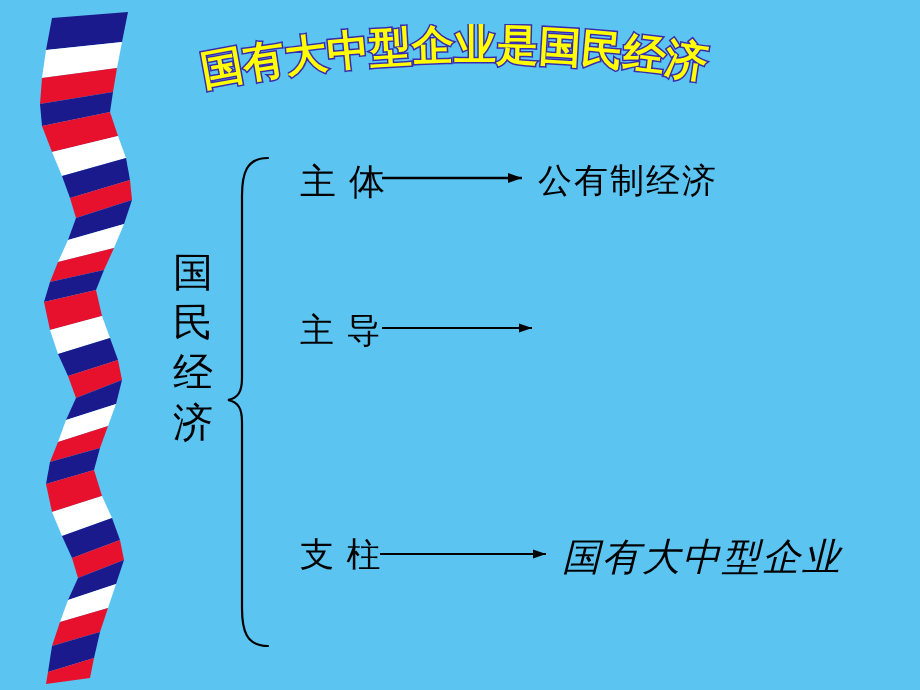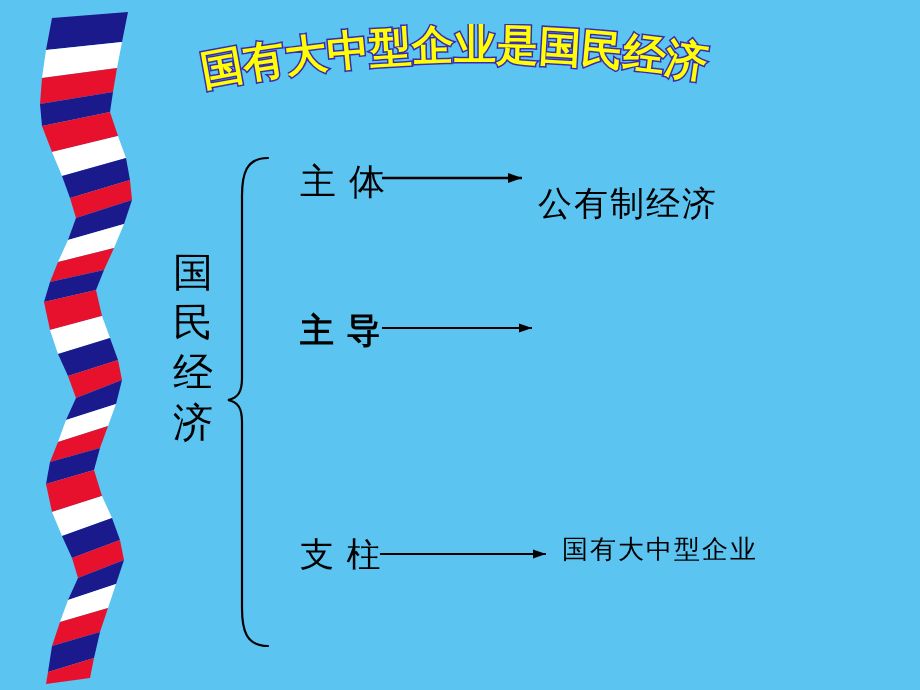--- a/index.html
+++ b/index.html
@@ -69,27 +69,27 @@
     line-height: 50px;
     text-align: center;
     letter-spacing: 0px;
   }
   #root-label span {
     display: block;
   }
 
   
   #term-1 { left: 150px; top: 28px;  font-size: 36px; }
-  #term-2 { left: 150px; top: 178px; font-size: 34px; font-weight: bold; }
+  #term-2 { left: 150px; top: 178px; font-size: 34px; }
   #term-3 { left: 150px; top: 402px; font-size: 34px; text-align: center; }
 
   
-  #result-1 { left: 388px; top: 28px;  font-size: 34px; margin-top: 23px; }
+  #result-1 { left: 388px; top: 28px;  font-size: 34px; }
   #result-2 { left: 398px; top: 178px; font-size: 34px; }
-  #result-3 { left: 412px; top: 402px; font-size: 26px; }
+  #result-3 { left: 412px; top: 402px; font-size: 38px; font-style: italic; }
 
   #connectors {
     position: absolute;
     left: 0; top: 0;
     width: 760px;
     height: 540px;
   }
 </style>
 </head>
 <body>

